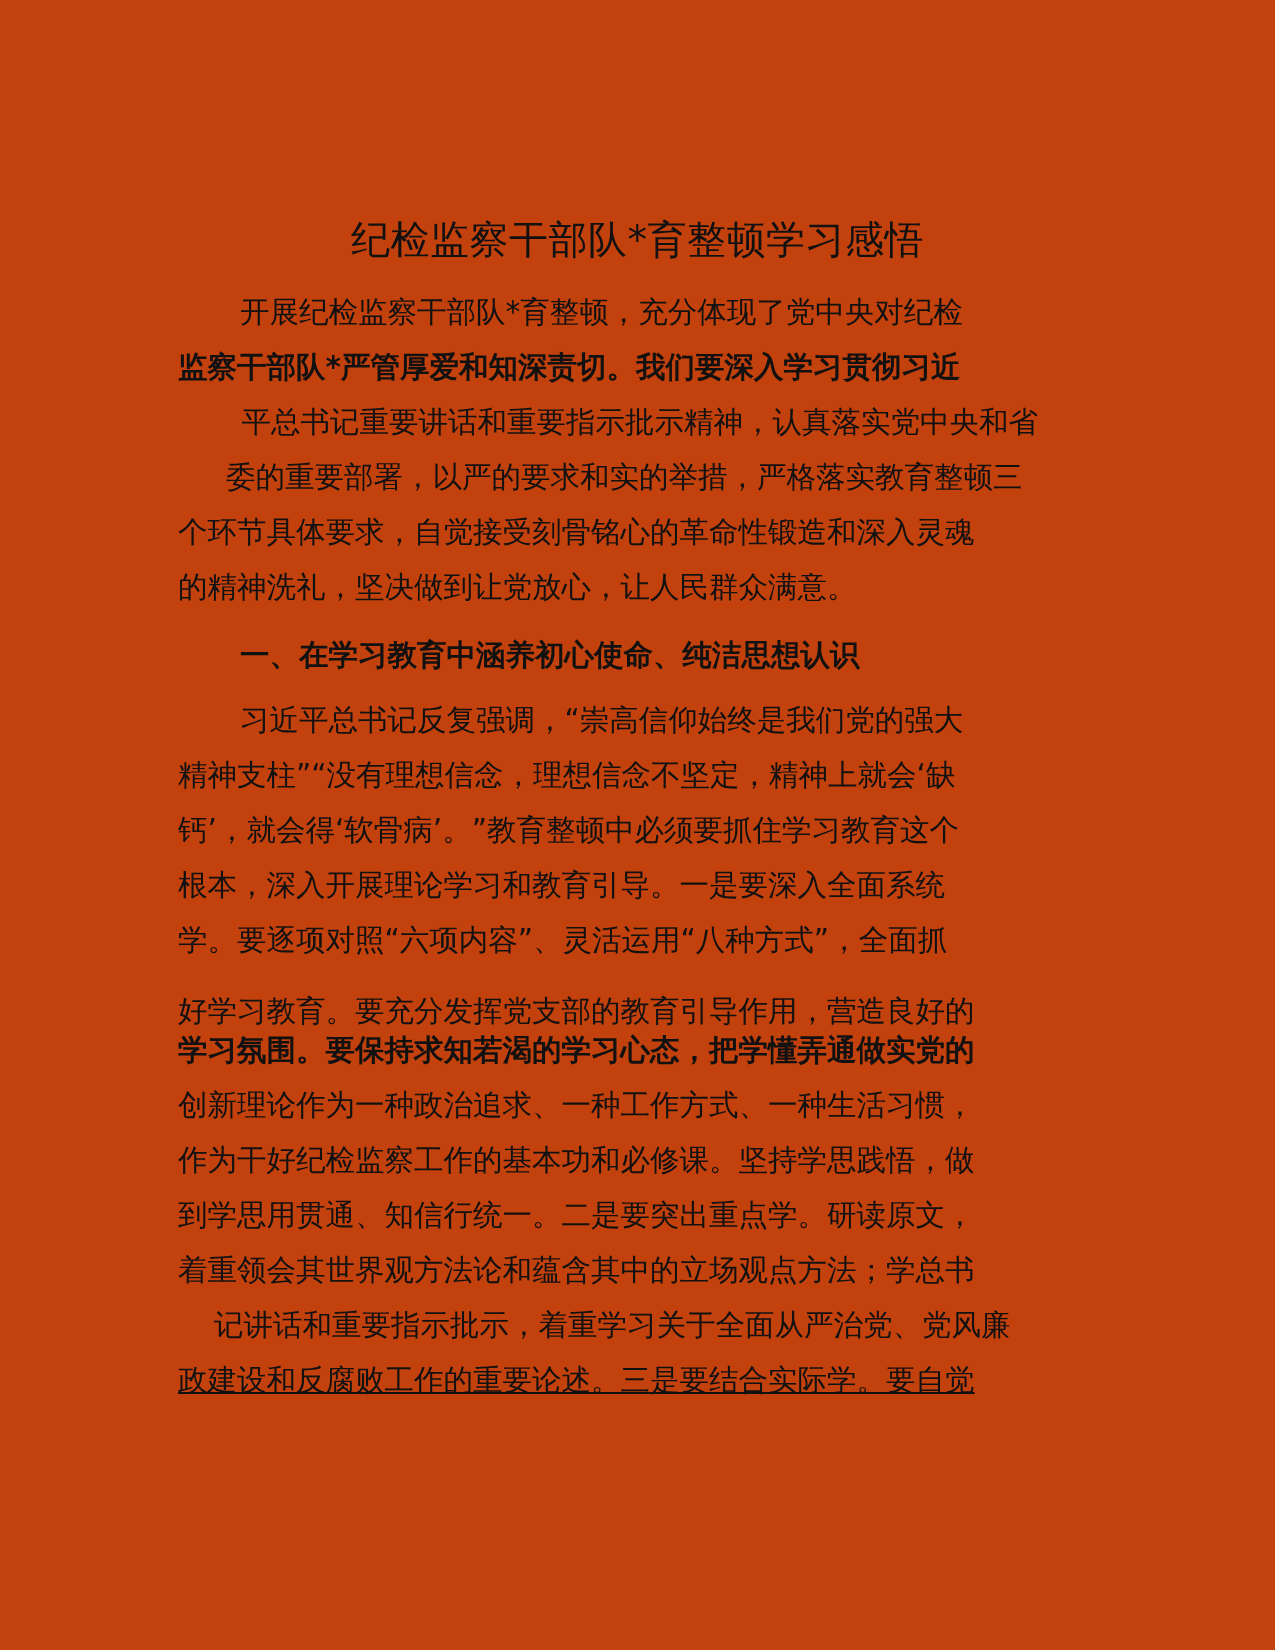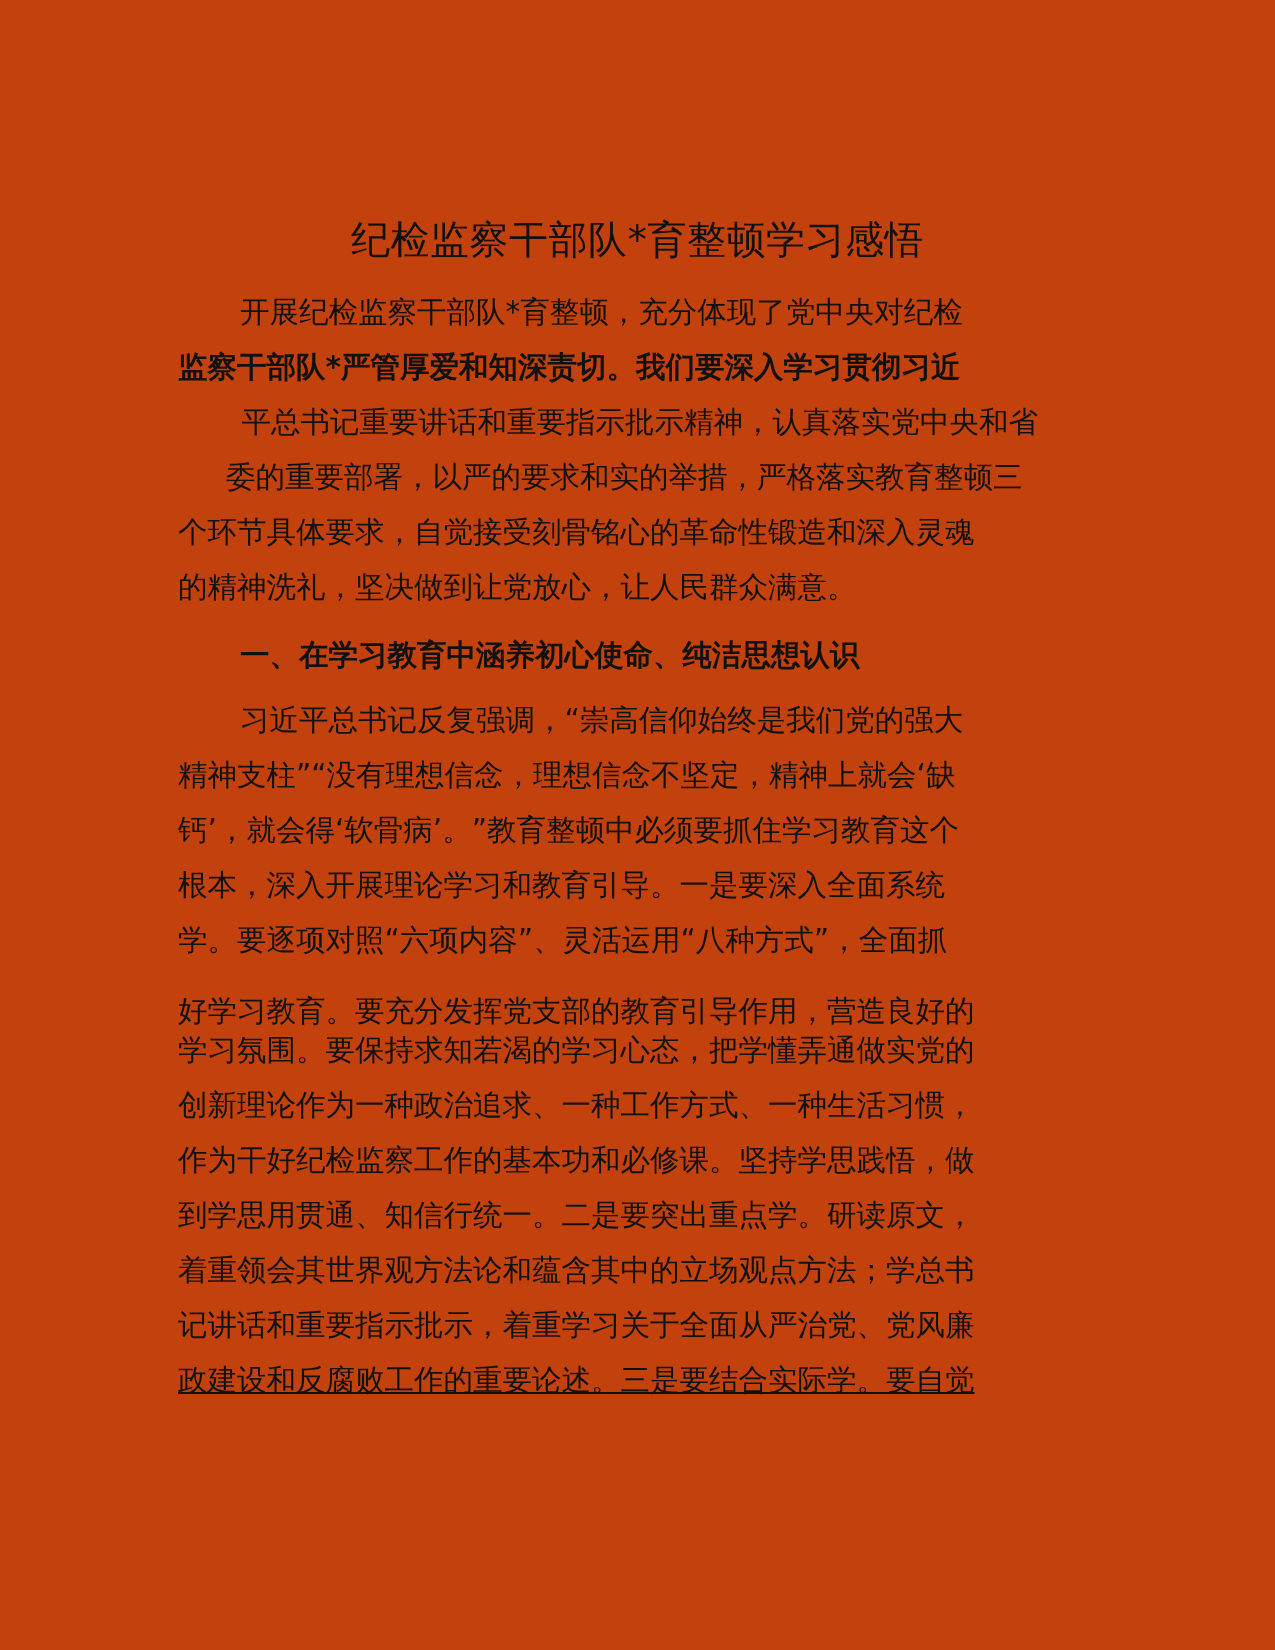--- a/index.html
+++ b/index.html
@@ -69,21 +69,21 @@
     <div class="line indent" style="top:635px;font-weight:bold;">一、在学习教育中涵养初心使命、纯洁思想认识</div>
   </div>
 
   <div>
     <div class="line indent" style="top:700px;">习近平总书记反复强调，“崇高信仰始终是我们党的强大</div>
     <div class="line" style="top:755px;">精神支柱”“没有理想信念，理想信念不坚定，精神上就会‘缺</div>
     <div class="line" style="top:810px;">钙’，就会得‘软骨病’。”教育整顿中必须要抓住学习教育这个</div>
     <div class="line" style="top:865px;">根本，深入开展理论学习和教育引导。一是要深入全面系统</div>
     <div class="line" style="top:920px;">学。要逐项对照“六项内容”、灵活运用“八种方式”，全面抓</div>
     <div class="line" style="top:975px;margin-top:16px;">好学习教育。要充分发挥党支部的教育引导作用，营造良好的</div>
-    <div class="line" style="top:1030px;">学习氛围。要保持求知若渴的学习心态，把学懂弄通做实党的</div>
+    <div class="line" style="top:1030px;font-weight:bold;">学习氛围。要保持求知若渴的学习心态，把学懂弄通做实党的</div>
     <div class="line" style="top:1085px;">创新理论作为一种政治追求、一种工作方式、一种生活习惯，</div>
     <div class="line" style="top:1140px;">作为干好纪检监察工作的基本功和必修课。坚持学思践悟，做</div>
     <div class="line" style="top:1195px;">到学思用贯通、知信行统一。二是要突出重点学。研读原文，</div>
     <div class="line" style="top:1250px;">着重领会其世界观方法论和蕴含其中的立场观点方法；学总书</div>
-    <div class="line" style="top:1305px;">记讲话和重要指示批示，着重学习关于全面从严治党、党风廉</div>
+    <div class="line" style="top:1305px;margin-left:36px;">记讲话和重要指示批示，着重学习关于全面从严治党、党风廉</div>
     <div class="line" style="top:1360px;text-decoration:underline;">政建设和反腐败工作的重要论述。三是要结合实际学。要自觉</div>
   </div>
 </div>
 
 </body></html>

